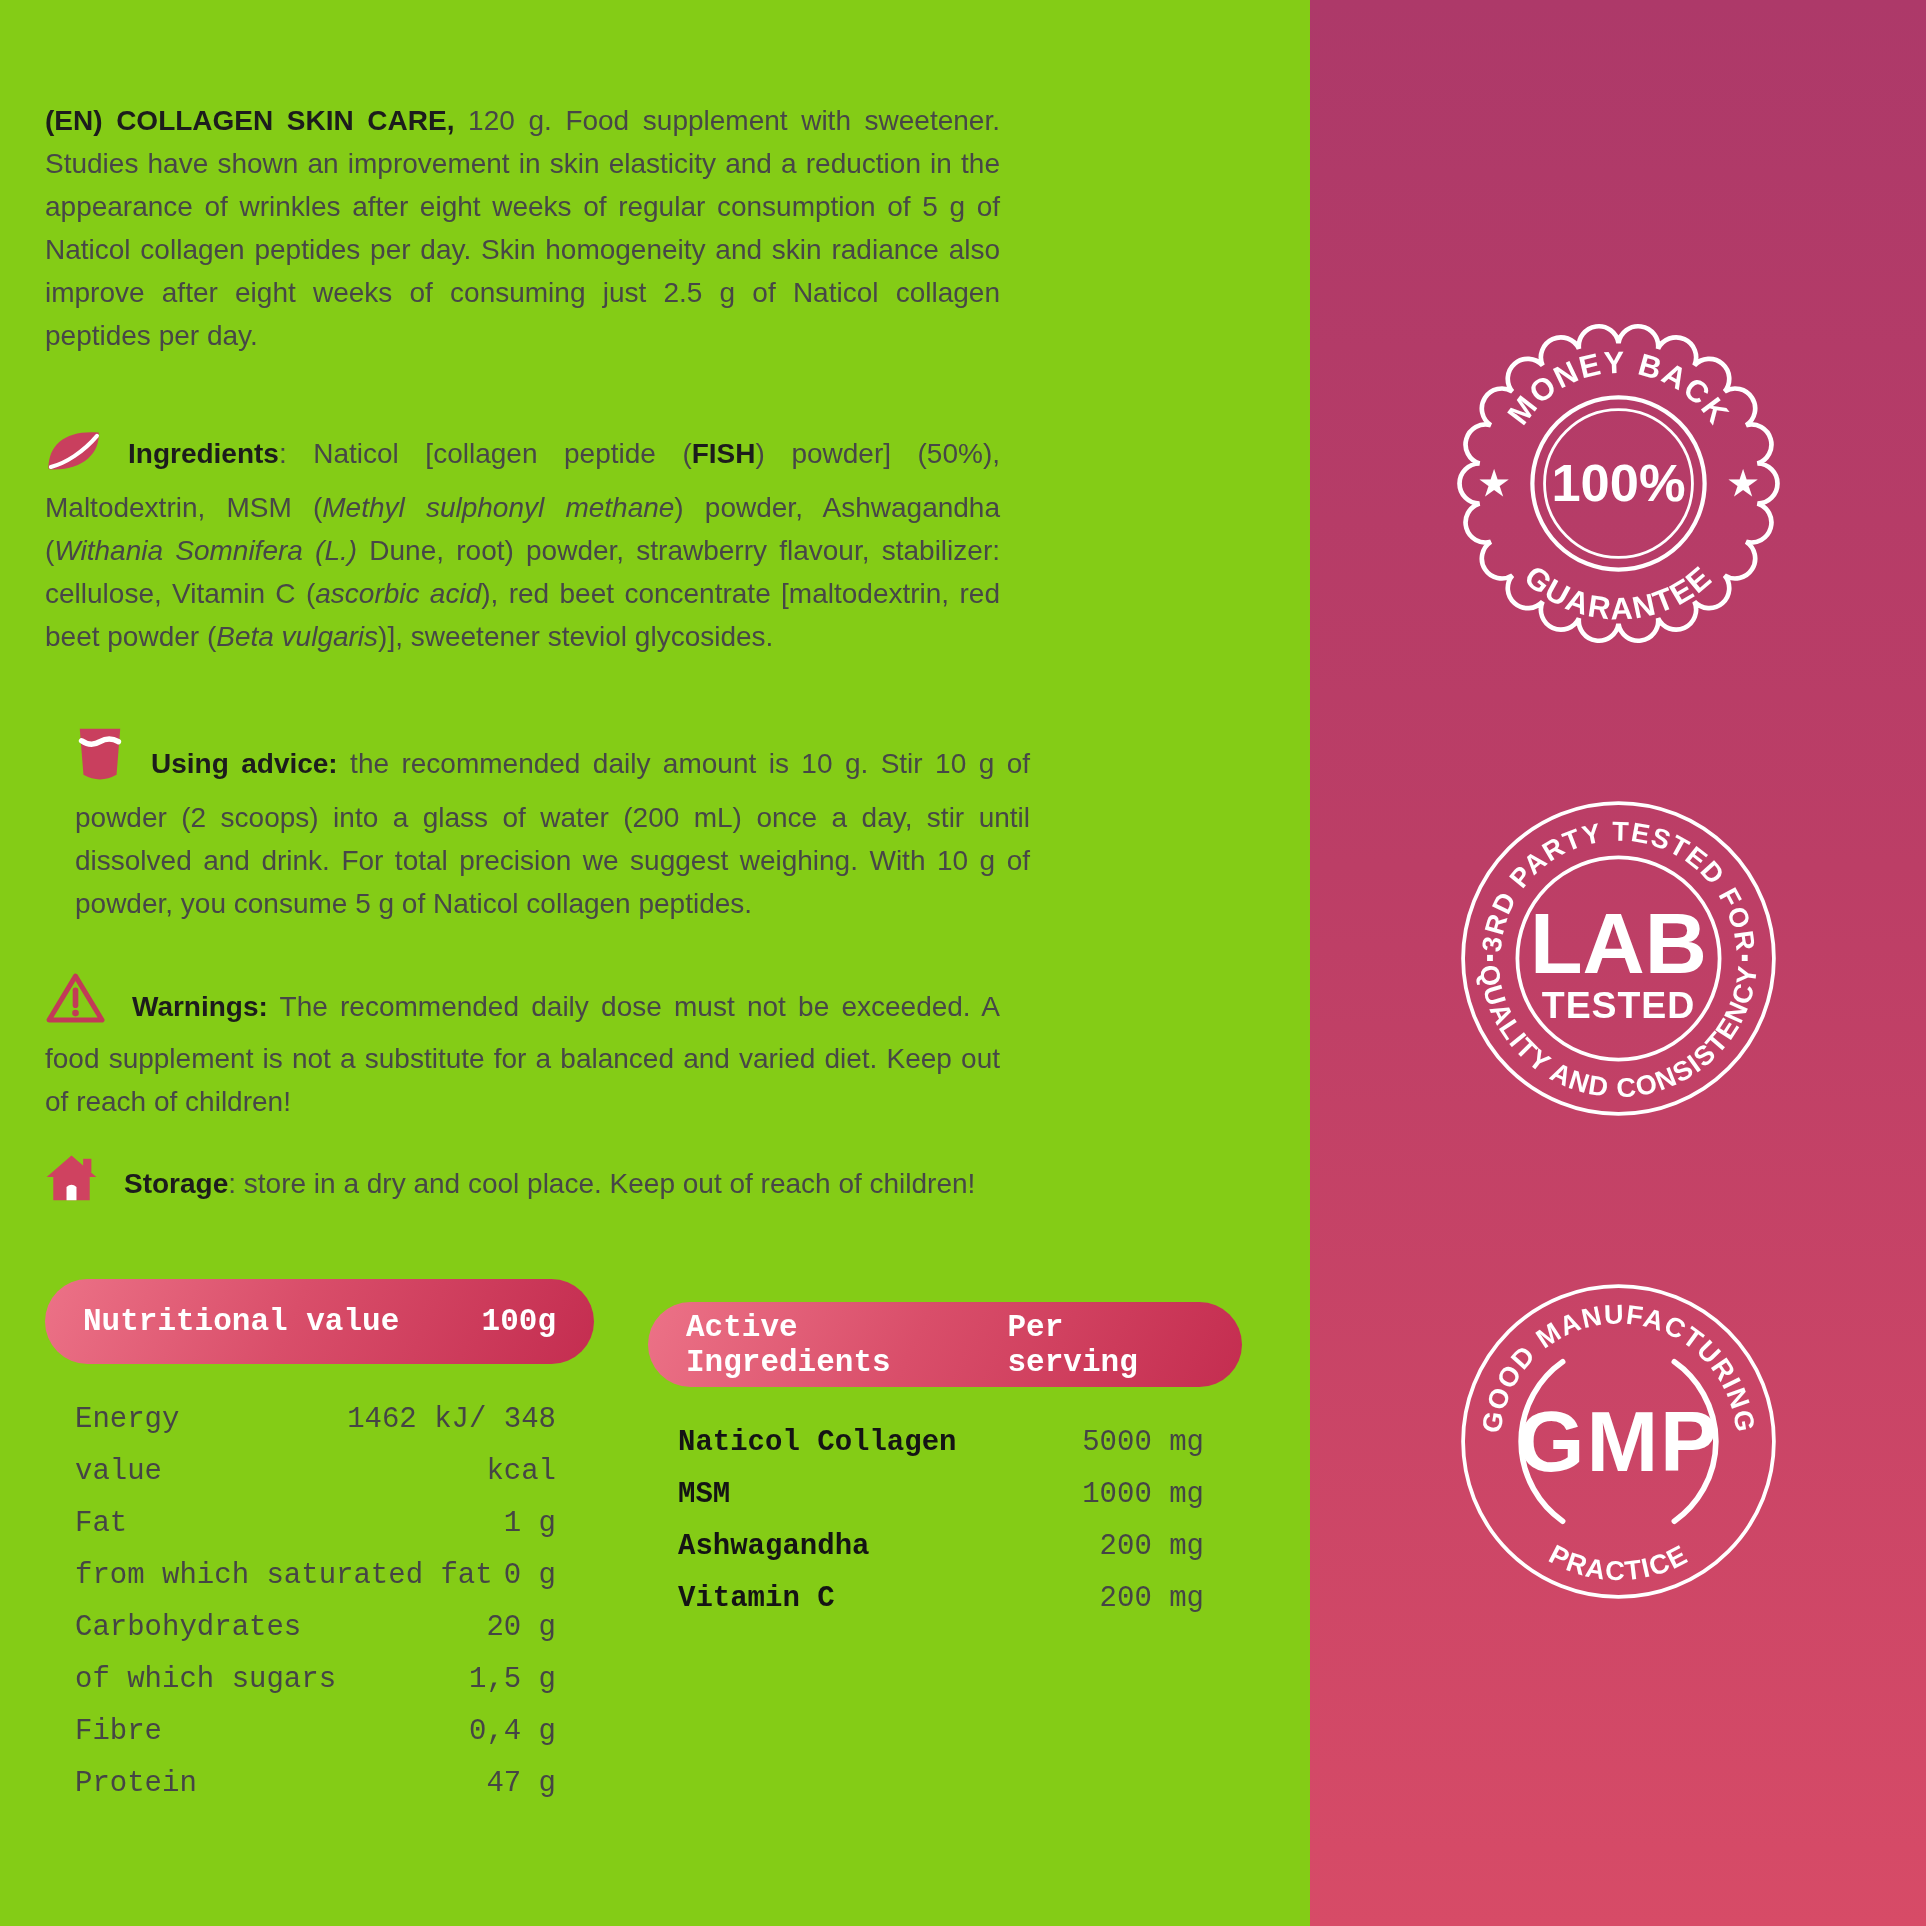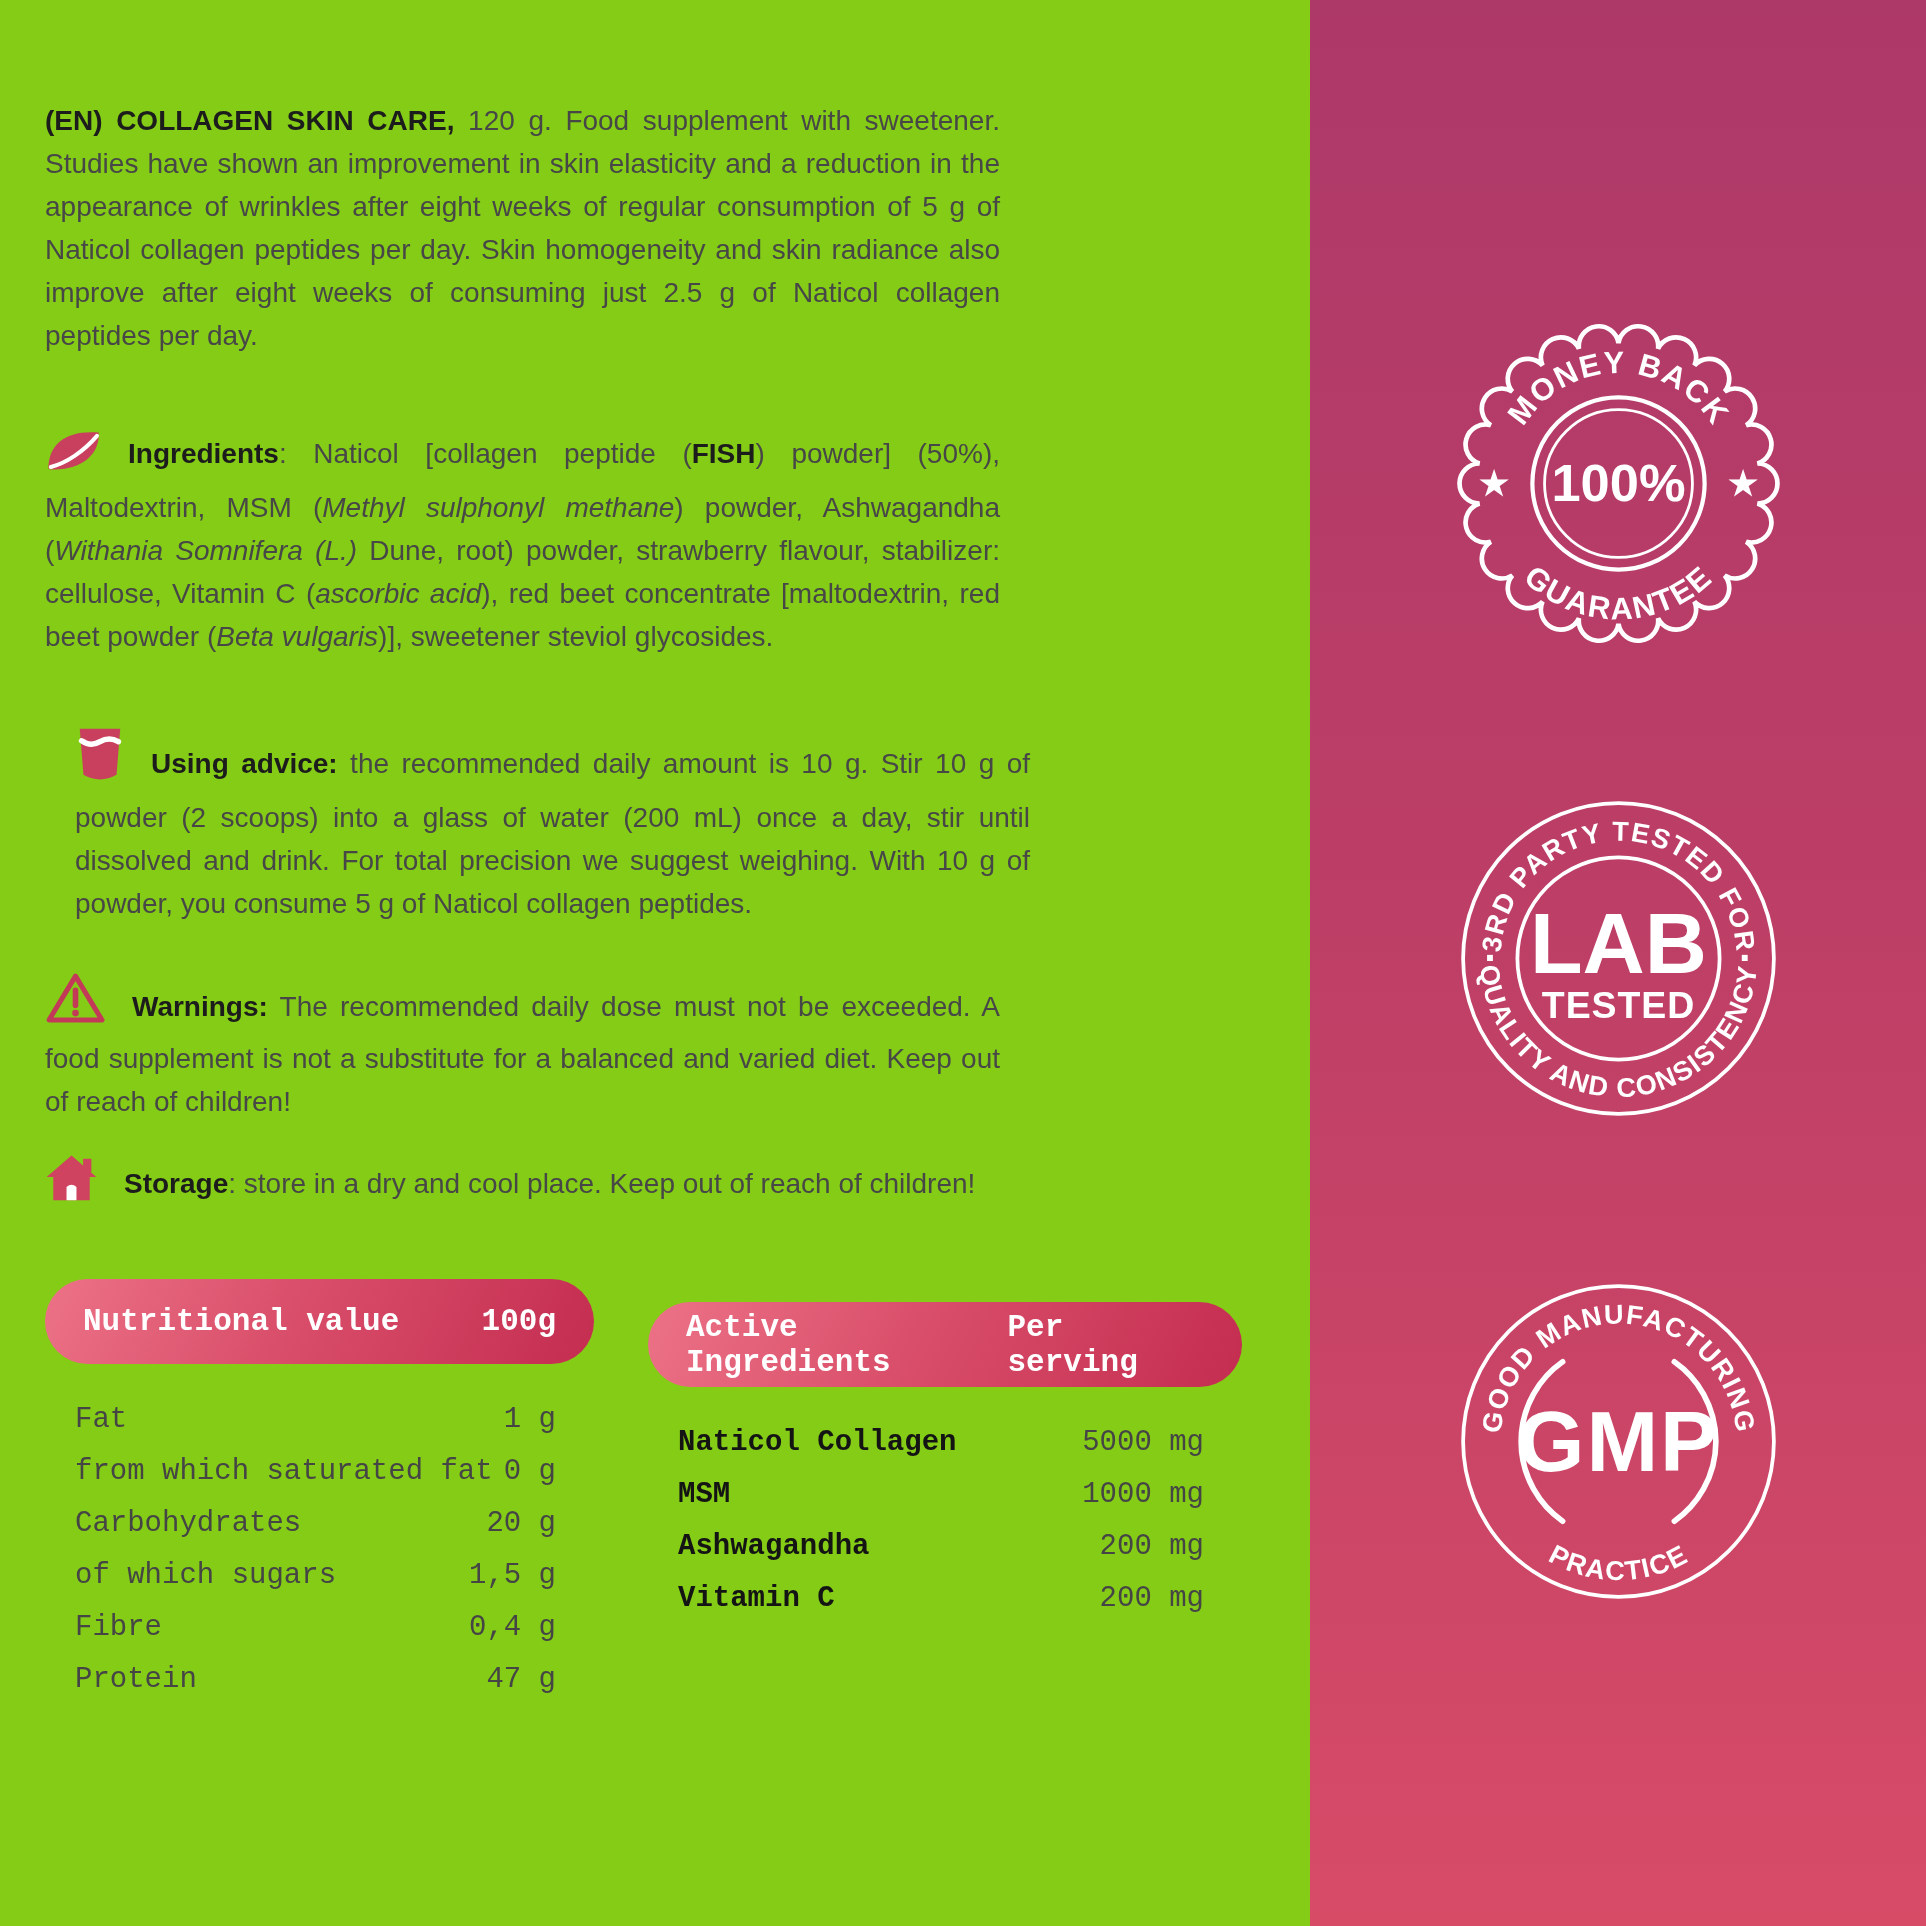--- a/index.html
+++ b/index.html
@@ -82,20 +82,24 @@
     </span><span><span class="run-bold">Storage</span><span class="run-normal">: store in a dry and cool place. Keep out of reach of children!</span></span>
   </p>
 
   <div class="ntable" id="nutritional-table">
     <div class="pill">
       <span>Nutritional value</span>
       <span>100g</span>
     </div>
     <div class="trows">
         <div class="trow">
+          <span class="tlabel">Energy value</span>
+          <span class="tvalue">1462 kJ/ 348 kcal</span>
+        </div>
+        <div class="trow">
           <span class="tlabel">Fat</span>
           <span class="tvalue">1 g</span>
         </div>
         <div class="trow">
           <span class="tlabel">from which saturated fat</span>
           <span class="tvalue">0 g</span>
         </div>
         <div class="trow">
           <span class="tlabel">Carbohydrates</span>
           <span class="tvalue">20 g</span>

